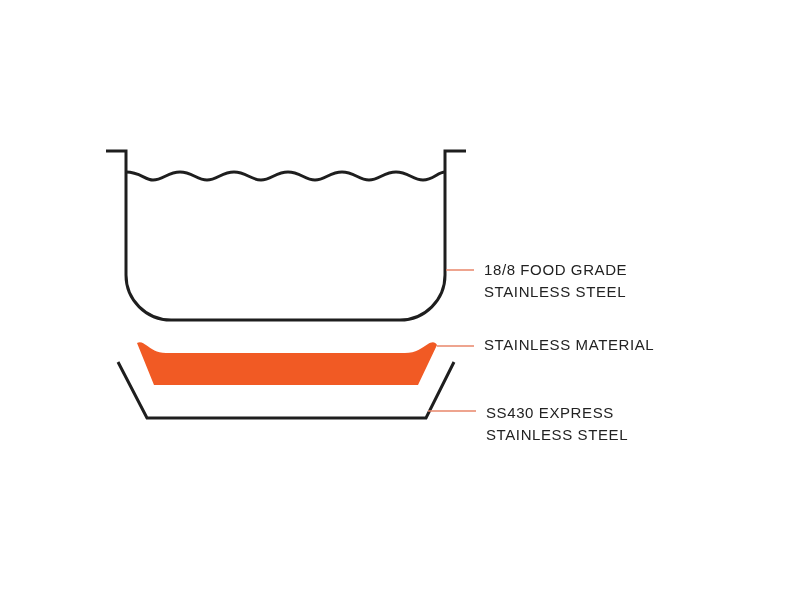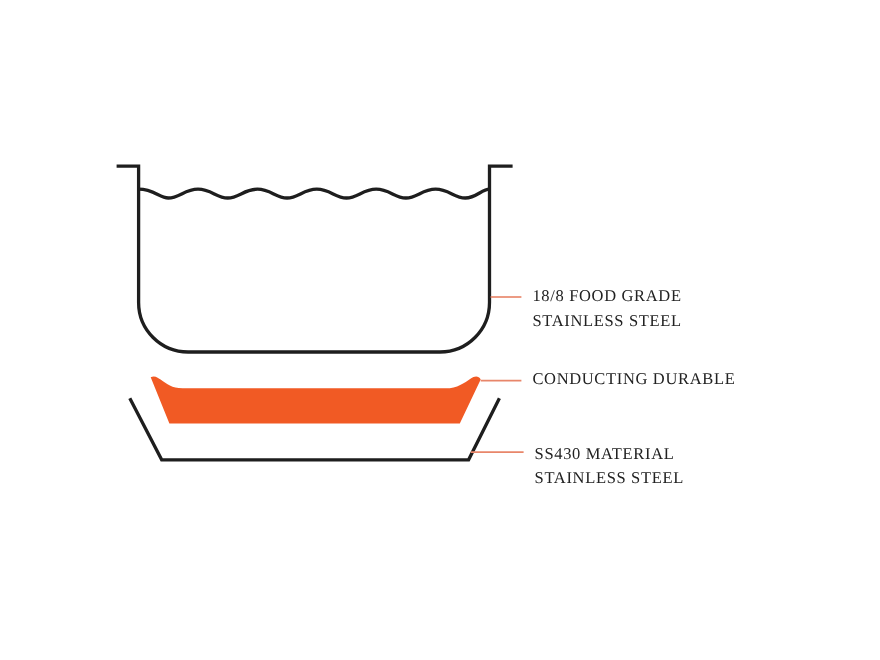--- a/index.html
+++ b/index.html
@@ -1,20 +1,20 @@
 <!DOCTYPE html>
 <html><head>
   <meta charset="utf-8">
   <style>
     html, body { margin: 0; padding: 0; background: #ffffff; }
     body { width: 800px; height: 600px; position: relative; overflow: hidden; }
     #diagram { position: absolute; left: 0; top: 0; width: 800px; height: 600px; }
     .label {
       position: absolute;
-      font-family: Liberation Serif, serif;
+      font-family: Liberation Sans, sans-serif;
       font-size: 15px;
       line-height: 22px;
       color: #222222;
       letter-spacing: 0.6px;
       white-space: nowrap;
     }
     .label span { display: block; }
   </style>
 </head>
 <body>
@@ -41,19 +41,19 @@
   <line x1="437" y1="346" x2="474" y2="346" stroke="#e8866a" stroke-width="1.5"></line>
   <line x1="428" y1="411" x2="476" y2="411" stroke="#e8866a" stroke-width="1.5"></line>
 </svg>
 
 <div class="label" style="left:484px; top:259px;">
   <span>18/8 FOOD GRADE</span>
   <span>STAINLESS STEEL</span>
 </div>
 
 <div class="label" style="left:484px; top:334px;">
-  <span>CONDUCTING DURABLE</span>
+  <span>STAINLESS MATERIAL</span>
 </div>
 
 <div class="label" style="left:486px; top:402px;">
-  <span>SS430 MATERIAL</span>
+  <span>SS430 EXPRESS</span>
   <span>STAINLESS STEEL</span>
 </div>
 
 </body></html>

